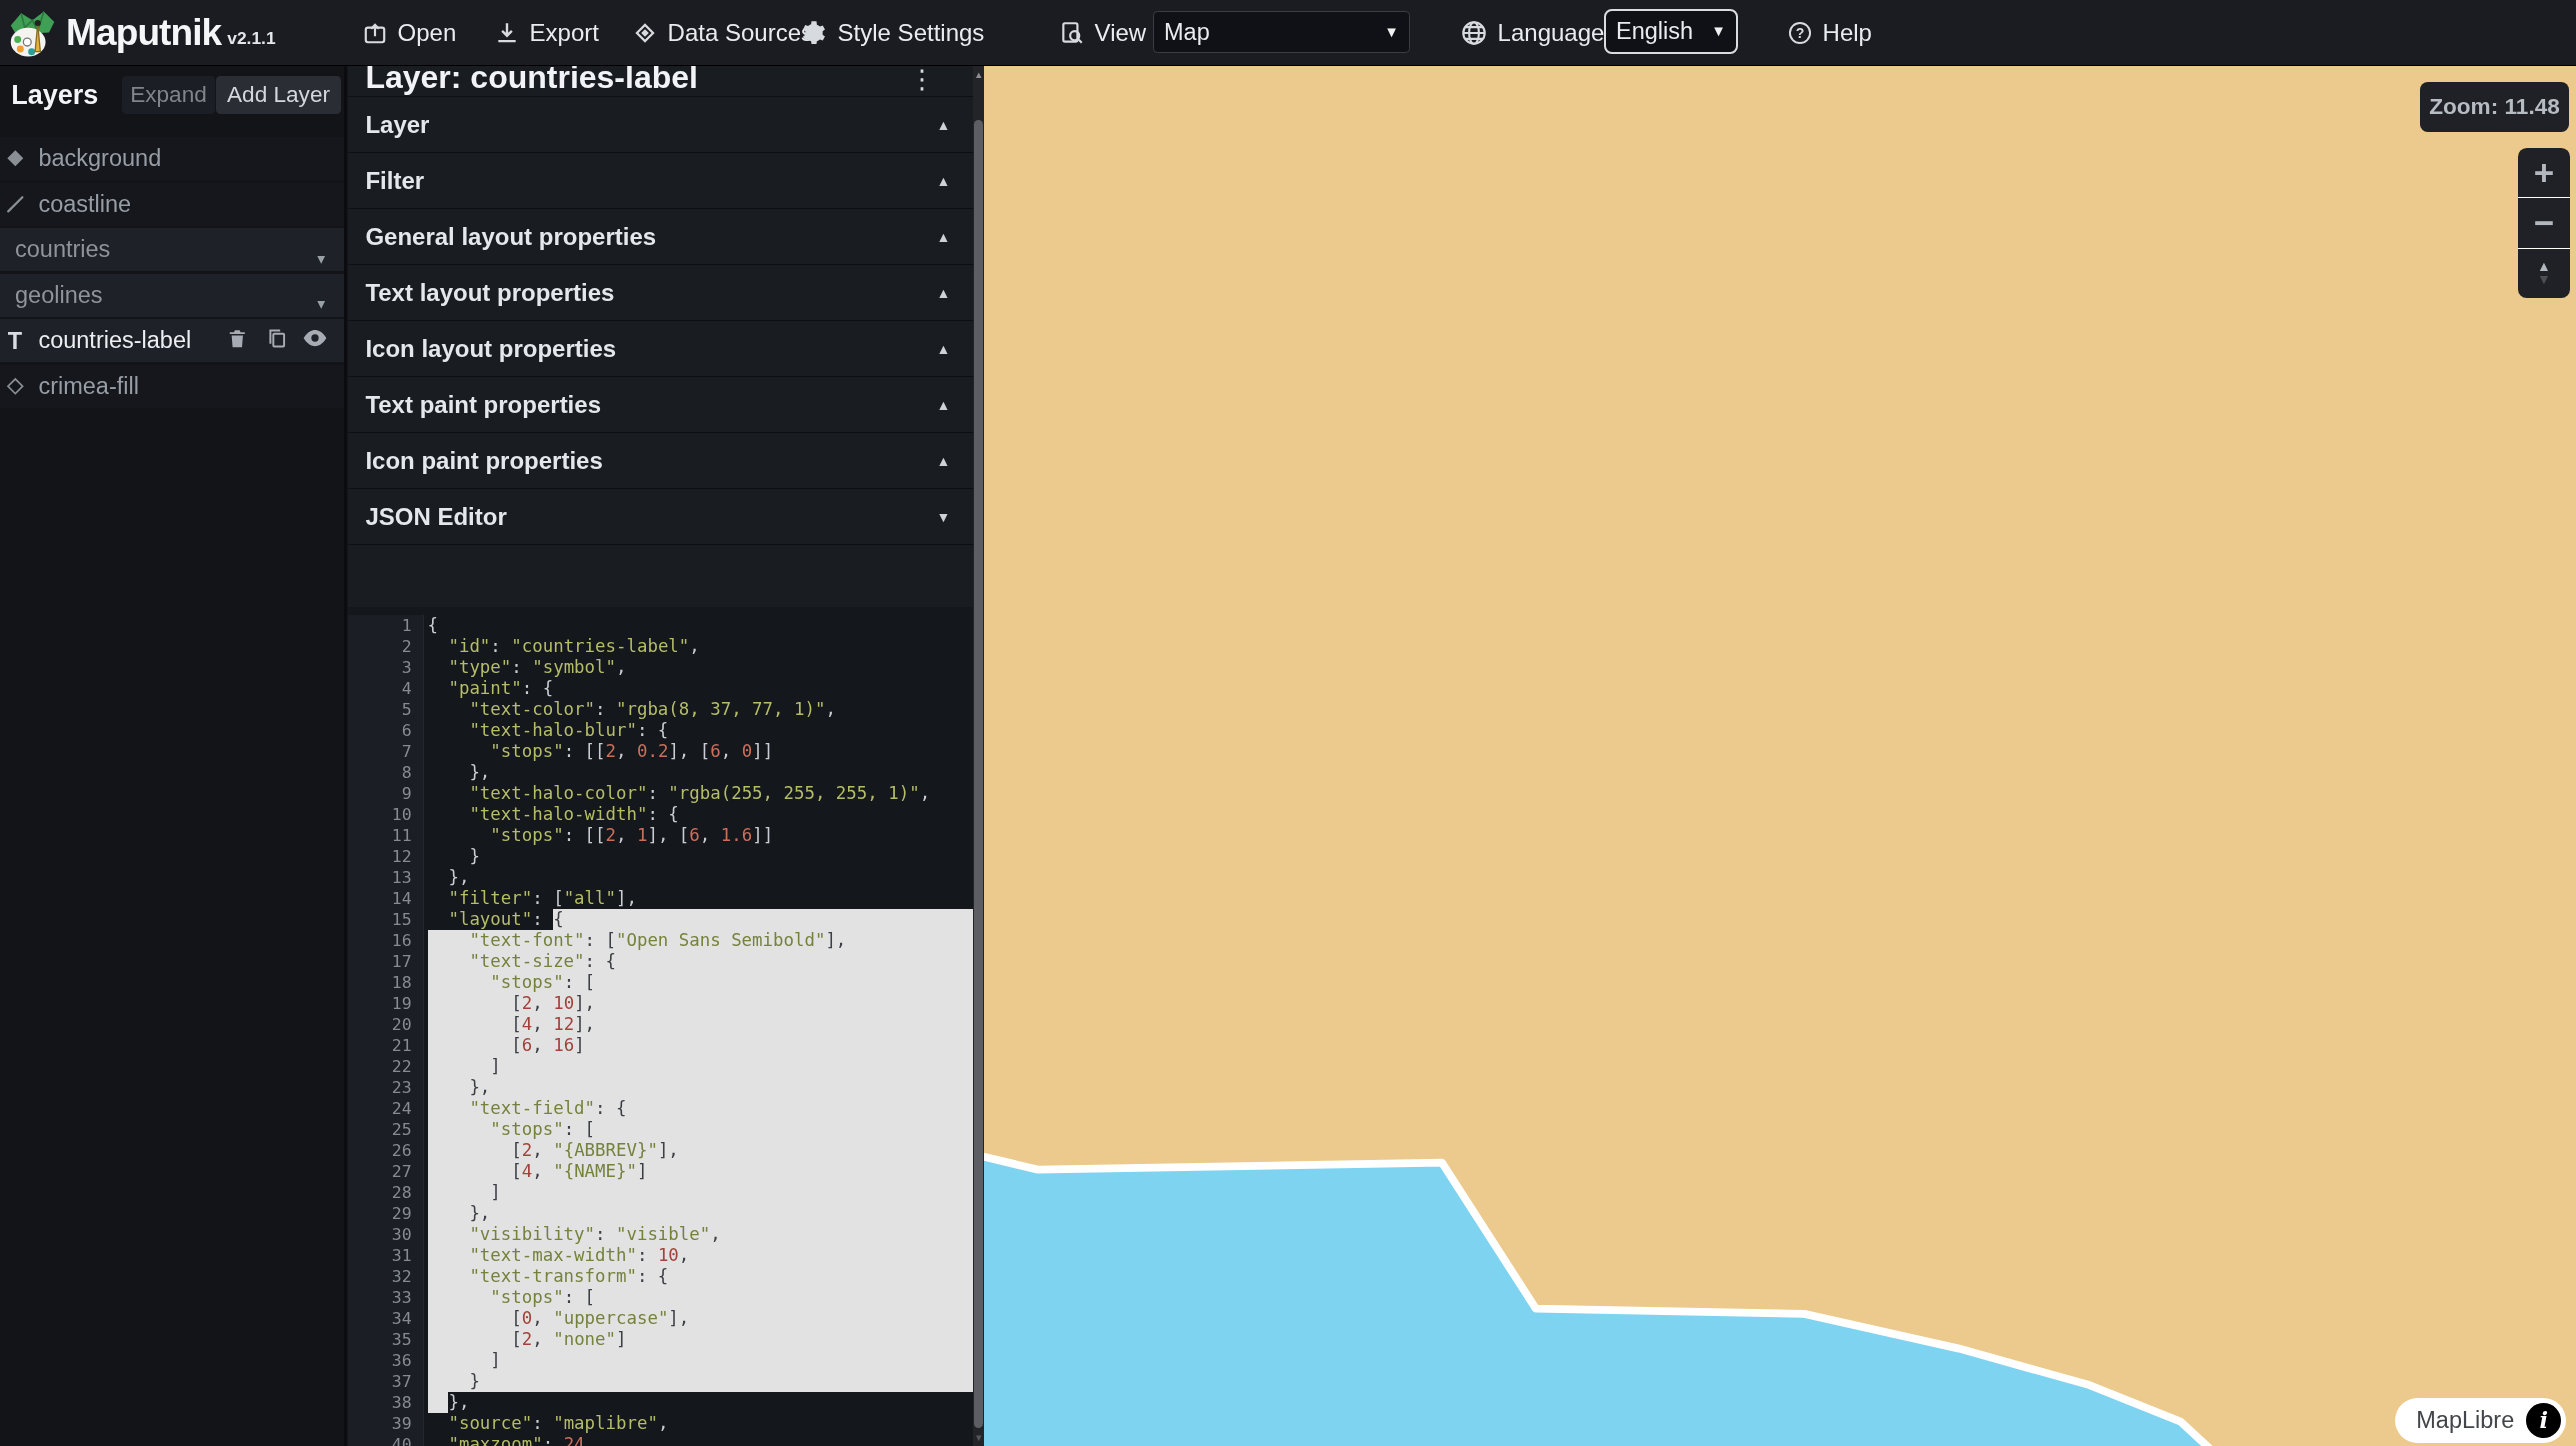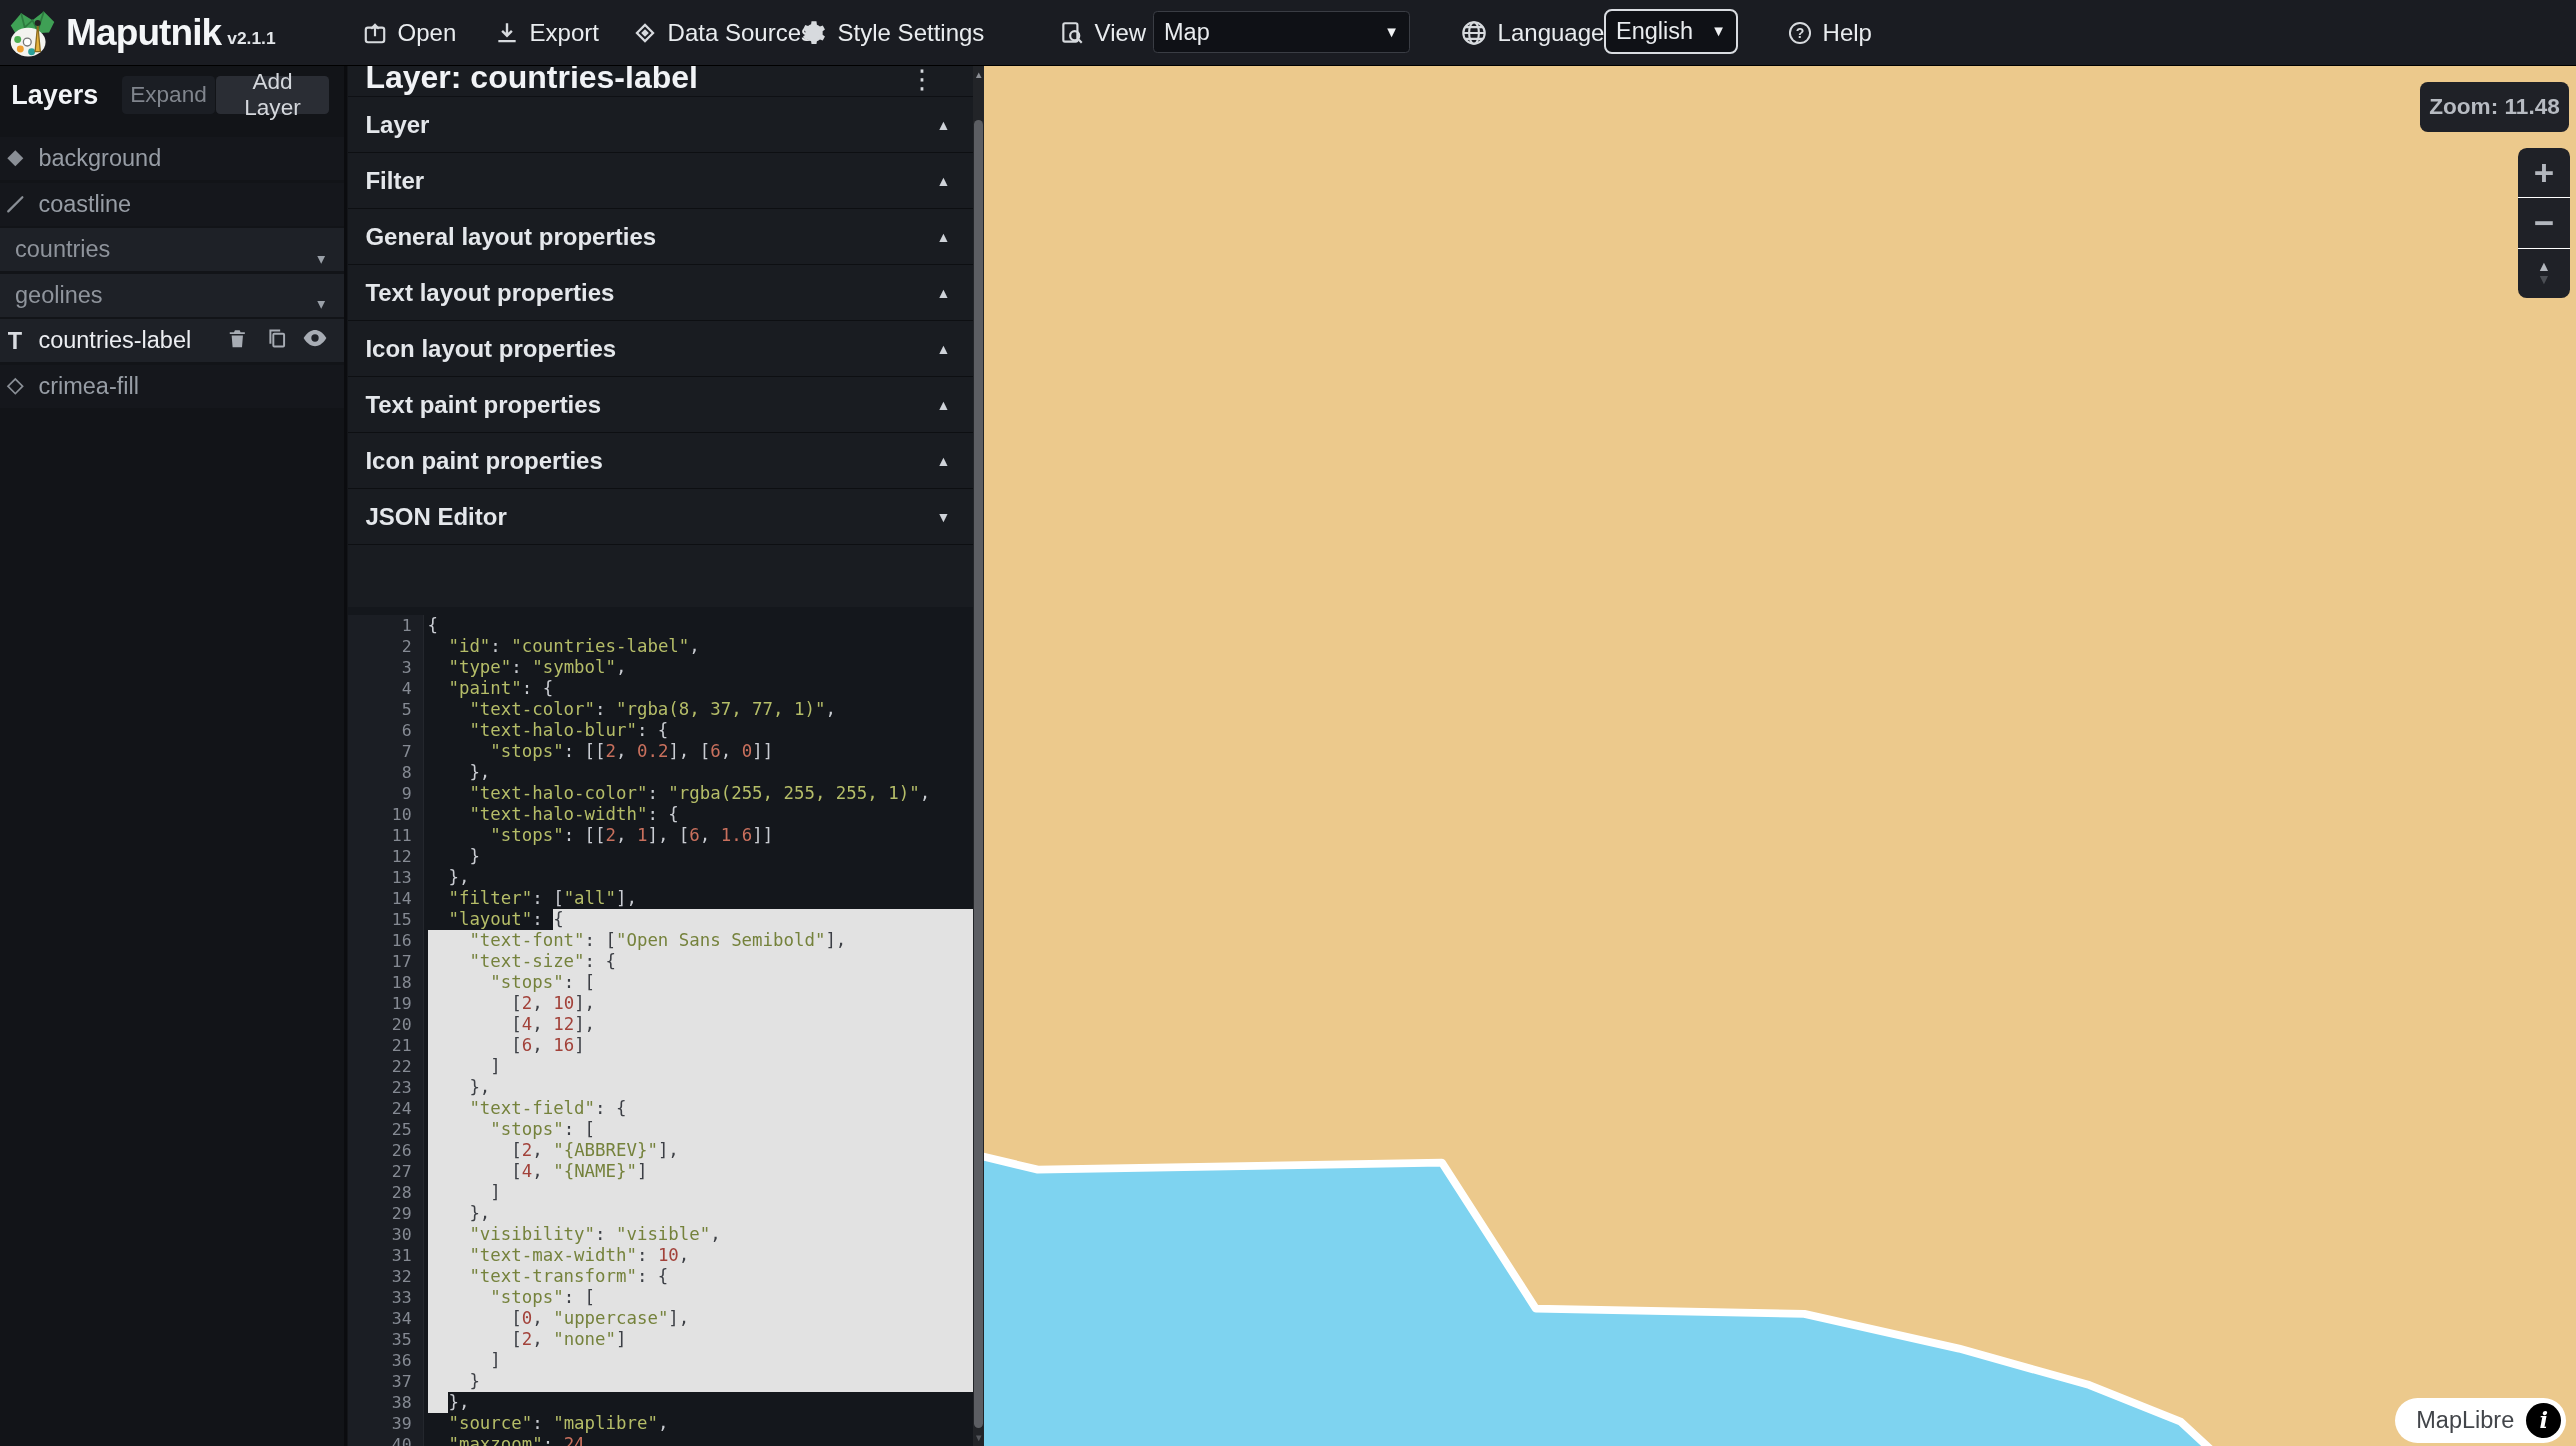--- a/index.html
+++ b/index.html
@@ -16,21 +16,21 @@
   .tb-select{position:absolute;display:flex;align-items:center;justify-content:space-between;background:#0f1116;border:0.9px solid #3a3d44;border-radius:4.3px;color:#e9ecef;font-size:23.5px;padding:0 10px;box-sizing:border-box;cursor:pointer;}
   #tb-map-select{left:1153px;top:11.3px;width:257px;height:42px;}
   #tb-english-select{left:1604px;top:8.7px;width:134px;height:45px;border:2.6px solid #d9dce1;border-radius:7.8px;background:#0f1116;}
   .tb-caret{font-size:14.8px;color:#f0f2f4;margin-left:12px;}
 
   
   #sidebar{position:absolute;left:0;top:65px;width:344px;height:1381px;background:#121418;border-right:3.5px solid #0b0c0f;box-sizing:content-box;}
   #layers-title{position:absolute;left:11.3px;top:14.8px;font-size:27px;font-weight:bold;color:#f2f4f7;}
   .sb-btn{position:absolute;top:11.3px;height:38px;border:none;border-radius:4.3px;font-family:inherit;font-size:22.6px;display:flex;align-items:center;justify-content:center;cursor:pointer;}
   #expand-btn{left:122px;width:93px;background:#1b1e24;color:#80858d;}
-  #add-layer-btn{left:216px;width:113px;background:#2a2d34;color:#d4d7dc;}
+  #add-layer-btn{left:216px;width:125px;background:#2a2d34;color:#d4d7dc;}
   #layer-list{position:absolute;left:0;top:72px;width:100%;}
   .layer-row{position:relative;height:43px;margin-bottom:2.6px;display:flex;align-items:center;font-size:23.5px;color:#979da5;cursor:pointer;}
   .layer-row.layer{background:#15171c;padding-left:2px;}
   .layer-row.group{background:#1e2127;padding-left:15px;color:#8f949c;}
   .layer-row.selected{background:#1e2127;color:#eceef2;}
   .layer-icon{width:26px;height:26px;display:flex;align-items:center;justify-content:center;color:#8a8f96;margin-right:10.4px;flex:0 0 26px;}
   .layer-row.selected .layer-icon{color:#d9dce1;}
   .ticon{font-weight:bold;font-size:23.5px;line-height:26px;}
   .grp-caret{position:absolute;right:19px;font-size:15.6px;color:#9aa0a8;}
   .row-actions{position:absolute;right:15.6px;display:flex;align-items:center;gap:13px;color:#a7acb4;}

